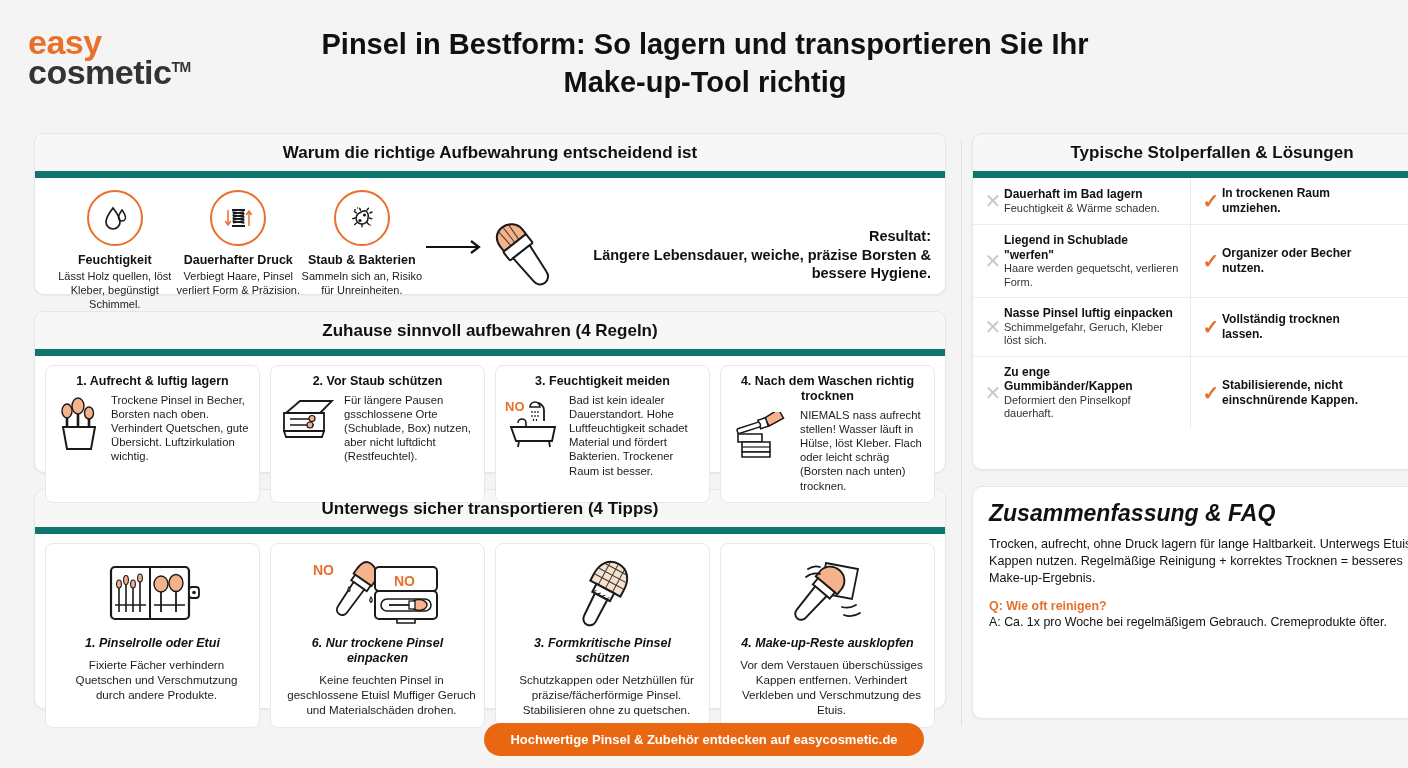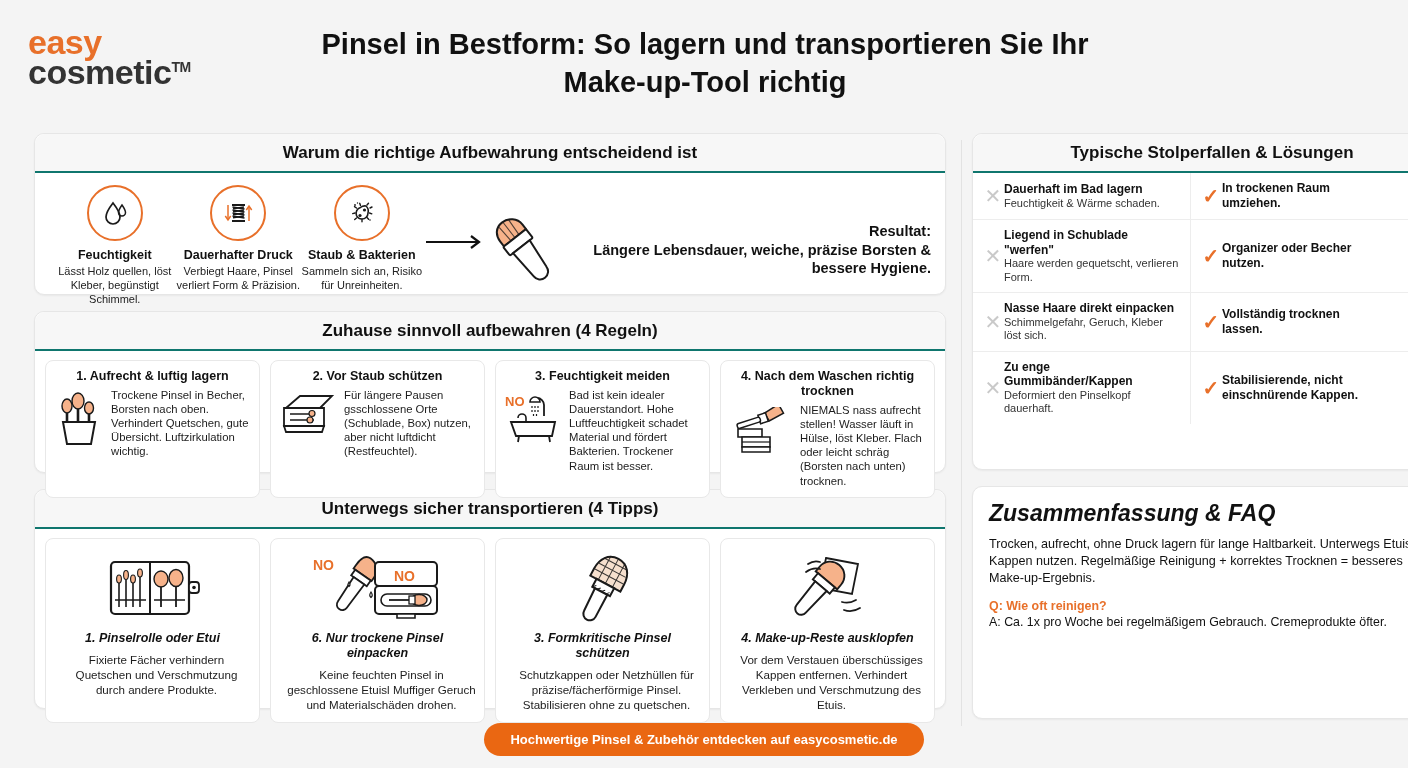--- a/index.html
+++ b/index.html
@@ -23,21 +23,21 @@
   
   .col-left  { position:absolute; left:34px; top:133px; width:912px; }
   .col-right { position:absolute; left:972px; top:133px; width:480px; }
   .vdivider { position:absolute; left:961px; top:140px; width:1px; height:586px; background:#e2e2e2; }
 
   .panel {
     background:#ffffff; border:1px solid #e6e6e6; border-radius:10px;
     box-shadow:0 1px 2px rgba(0,0,0,0.05);
   }
   .panel-head {
-    background:#f7f7f7; border-bottom:2px solid #0f766e;
+    background:#f7f7f7; border-bottom:7px solid #0f766e;
     border-radius:10px 10px 0 0;
     text-align:center; font-size:17px; font-weight:700; color:#111;
     padding:9px 6px 8px;
   }
 
   
   #why { height:162px; }
   .why-body { display:flex; align-items:flex-start; padding:12px 14px 0 18px; }
   .why-item { width:150px; text-align:center; }
   .why-circle {
@@ -393,21 +393,21 @@
         <div class="pf-good">
           <div class="mark v">✓</div>
           <div class="pf-good-t">Organizer oder Becher nutzen.</div>
         </div>
       </div>
 
       <div class="pf-row">
         <div class="pf-bad">
           <div class="mark x">✕</div>
           <div>
-            <div class="pf-bad-t">Nasse Haare direkt einpacken</div>
+            <div class="pf-bad-t">Nasse Pinsel luftig einpacken</div>
             <div class="pf-bad-s">Schimmelgefahr, Geruch, Kleber löst sich.</div>
           </div>
         </div>
         <div class="pf-good">
           <div class="mark v">✓</div>
           <div class="pf-good-t">Vollständig trocknen lassen.</div>
         </div>
       </div>
 
       <div class="pf-row">

